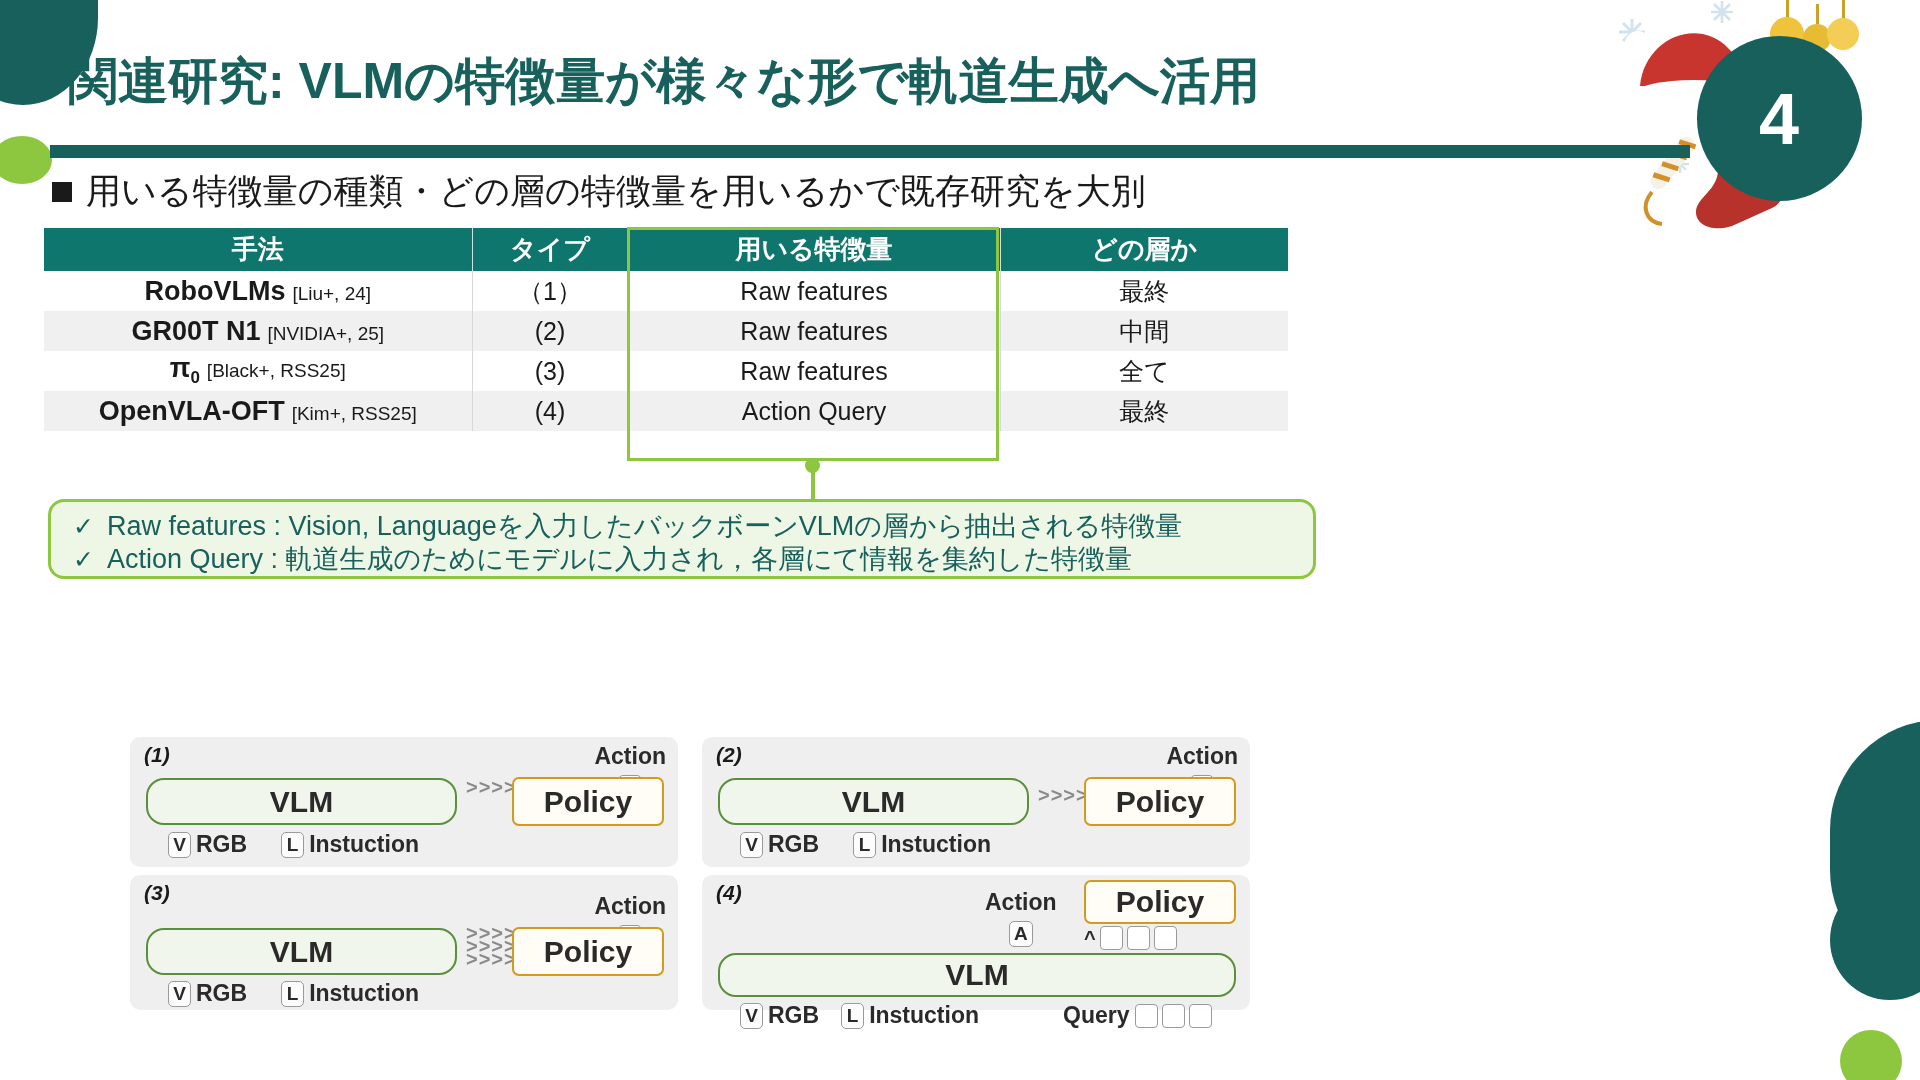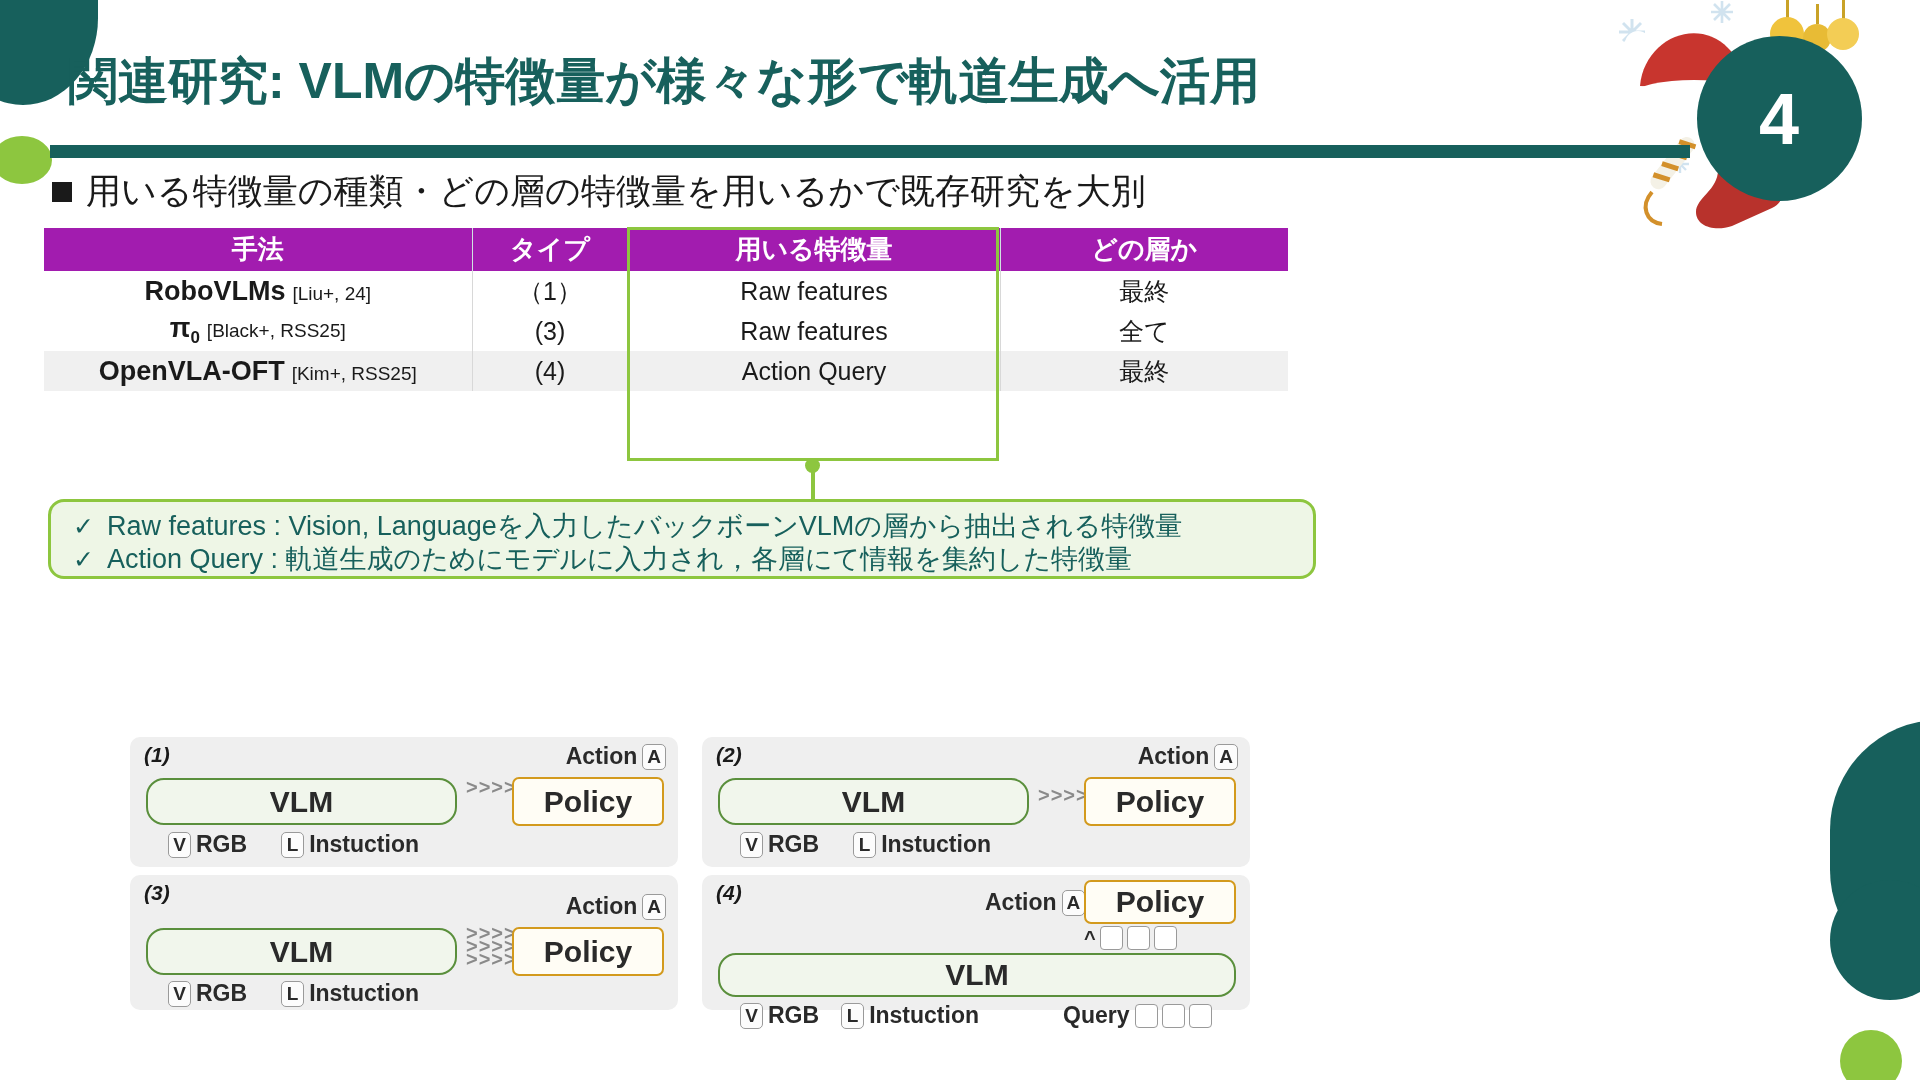--- a/index.html
+++ b/index.html
@@ -68,21 +68,21 @@
   
   .tbl {
     position:absolute; left:44px; top:228px; width:1244px;
     border-collapse:collapse; table-layout:fixed;
   }
   .tbl col.c1 { width:428px; }
   .tbl col.c2 { width:156px; }
   .tbl col.c3 { width:372px; }
   .tbl col.c4 { width:288px; }
   .tbl thead th {
-    background:#a21caf; color:#ffffff;
+    background:#0f766e; color:#ffffff;
     font-size:26px; font-weight:700; height:43px; text-align:center;
     border-right:1.5px solid #cfe3e1;
   }
   .tbl thead th:last-child { border-right:none; }
   .tbl tbody td {
     height:40px; font-size:25px; color:#1a1a1a; text-align:center;
     border-right:1.5px solid #d8d8d8; vertical-align:middle;
   }
   .tbl tbody td:last-child { border-right:none;margin-left:9px; }
   .tbl tbody tr.alt td { background:#f0f0f0; }
@@ -140,21 +140,21 @@
     position:absolute; background:#fffdf5; border:2px solid #d39a1d;
     border-radius:7px; display:flex; align-items:center; justify-content:center;
     font-size:30px; font-weight:700; color:#2a2a2a;
   }
   .arrows {
     position:absolute; font-size:20px; font-weight:700; color:#8a8a8a;
     letter-spacing:1px; line-height:13px;
   }
   .action-lab {
     position:absolute; display:flex; align-items:center; gap:5px;
-    font-size:23px; font-weight:700; color:#2a2a2a;
+    font-size:23px; font-weight:700; color:#2a2a2a;flex-direction:column;
   }
   .tag {
     display:inline-flex; align-items:center; justify-content:center;
     min-width:23px; height:26px; padding:0 4px;
     border:1.6px solid #9a9a9a; border-radius:5px; background:#fcfcfc;
     font-size:19px; font-weight:700; color:#2a2a2a;
   }
   .io-row {
     position:absolute; display:flex; align-items:center; gap:8px;
     font-size:23px; font-weight:700; color:#2a2a2a;
@@ -252,20 +252,29 @@
     <tbody>
       <tr>
         <td class="c-method">
           <span class="m-name">RoboVLMs</span>
           <span class="m-cite">[Liu+, 24]</span>
         </td>
         <td>（1）</td>
         <td>Raw features</td>
         <td class="col-layer">最終</td>
       </tr>
+      <tr class="alt">
+        <td class="c-method">
+          <span class="m-name">GR00T N1</span>
+          <span class="m-cite">[NVIDIA+, 25]</span>
+        </td>
+        <td>(2)</td>
+        <td>Raw features</td>
+        <td class="col-layer">中間</td>
+      </tr>
       <tr>
         <td class="c-method">
           <span class="m-name pi0">π<sub>0</sub></span>
           <span class="m-cite">[Black+, RSS25]</span>
         </td>
         <td>(3)</td>
         <td>Raw features</td>
         <td class="col-layer">全て</td>
       </tr>
       <tr class="alt">

